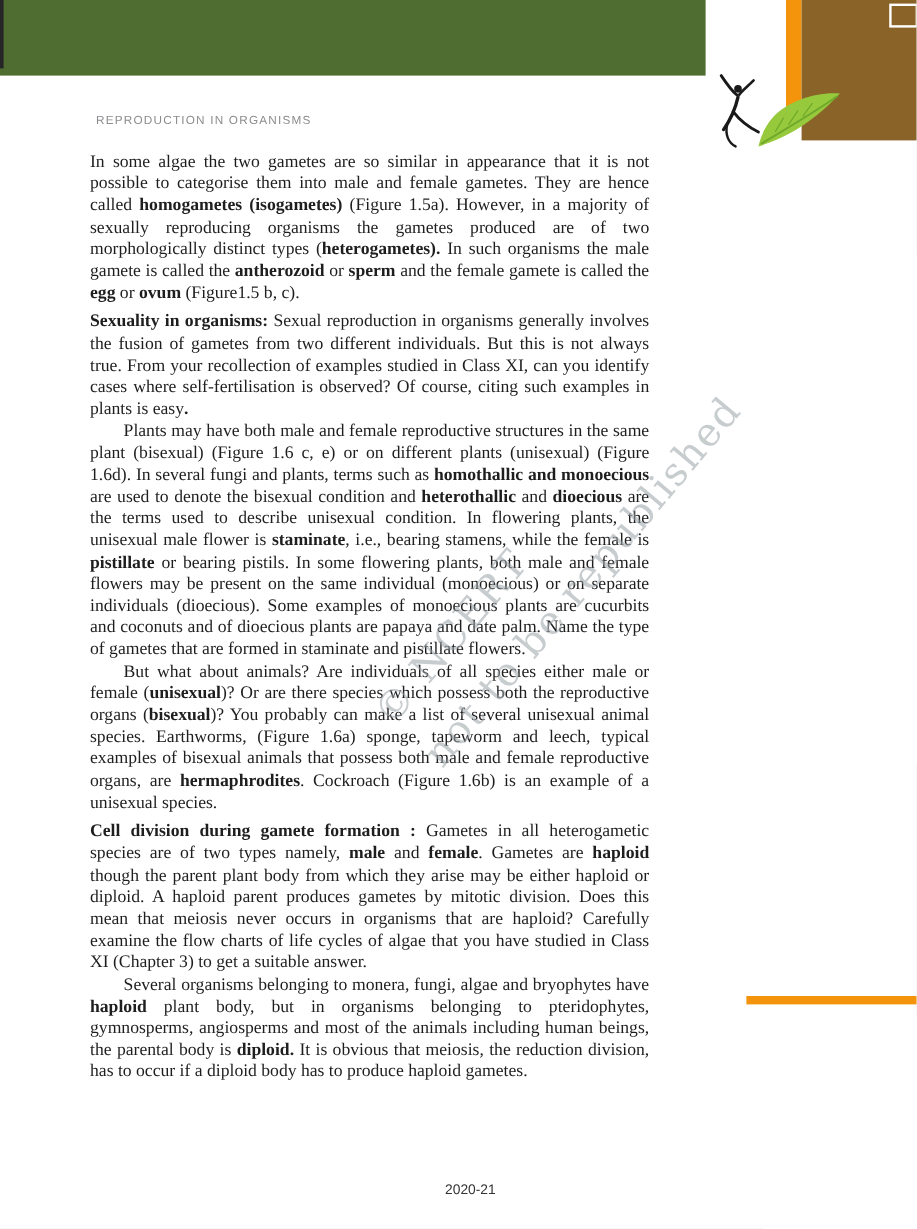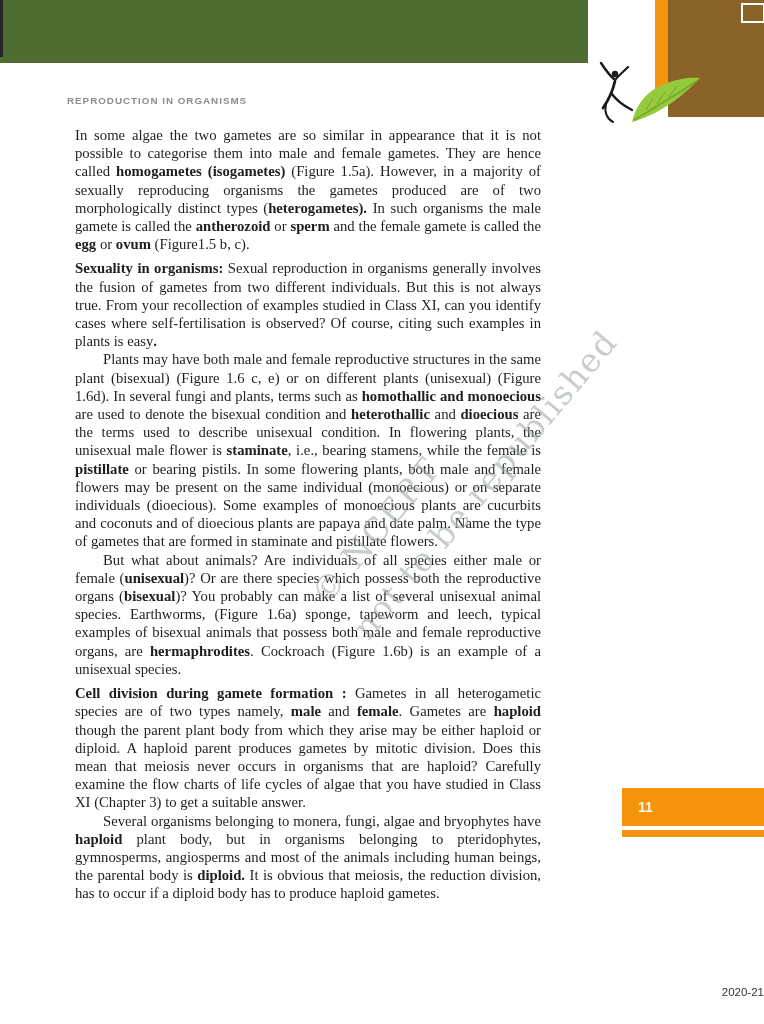--- a/index.html
+++ b/index.html
@@ -29,23 +29,23 @@
   }
   .corner-square{
     position:absolute;left:741px;top:3px;width:20px;height:16px;
     border:2px solid #ffffff;background:transparent;
   }
   .logo{
     position:absolute;left:594px;top:60px;width:112px;height:66px;
   }
   
   .running-head{
-    position:absolute;left:67px;top:95px;
+    position:absolute;left:80px;top:95px;
     font-family:"Liberation Sans","DejaVu Sans",sans-serif;
-    font-size:9.8px;letter-spacing:1px;font-weight:bold;
+    font-size:9.8px;letter-spacing:1px;font-weight:normal;
     color:var(--header_text);
   }
   
   .body-column{
     position:absolute;left:75px;top:126px;width:466px;
     font-size:14.7px;line-height:18.2px;
     color:var(--body_text);
     z-index:2;
   }
   .para{margin:0;text-align:justify;}
@@ -71,21 +71,21 @@
     font-size:14px;font-weight:bold;line-height:38px;
     padding-left:16px;box-sizing:border-box;
   }
   .pagenum-bar{
     position:absolute;left:622px;top:830px;width:142px;height:7px;
     background:var(--orange);
   }
   
   .footer-year{
     position:absolute;left:0;right:0;top:986px;
-    text-align:right;
+    text-align:center;
     font-family:"Liberation Sans","DejaVu Sans",sans-serif;
     font-size:11.5px;color:#333333;margin-left:20px;
   }
 </style>
 </head>
 <body>
 
 <div class="page">
 
   <div class="green-bar"></div>
@@ -120,20 +120,17 @@
       <p class="para indent"><span>But what about animals?  Are individuals of all species either male or female (</span><span class="b">unisexual</span><span>)? Or are there species which possess both the reproductive organs (</span><span class="b">bisexual</span><span>)? </span><span class="i">You probably can make a list of several unisexual animal species.</span><span> Earthworms, (Figure 1.6a) sponge, tapeworm and leech, typical examples of bisexual animals that possess both male and female reproductive organs, are </span><span class="b">hermaphrodites</span><span>. Cockroach (Figure 1.6b) is an example of a unisexual species.</span></p>
       <p class="para mt"><span class="b">Cell division during gamete formation :</span><span> Gametes in all heterogametic species are of two types namely, </span><span class="b">male</span><span> and </span><span class="b">female</span><span>. Gametes are </span><span class="b">haploid</span><span> though the parent plant body from which they arise may be either haploid or diploid. A haploid parent produces gametes by mitotic division.  </span><span class="i">Does this mean that meiosis never occurs in organisms that are haploid?</span><span> Carefully examine the flow charts of life cycles of algae that you have studied in Class XI (Chapter 3) to get a suitable answer.</span></p>
       <p class="para indent"><span>Several organisms belonging to monera, fungi, algae and bryophytes have </span><span class="b">haploid</span><span> plant body, but in organisms belonging to pteridophytes, gymnosperms, angiosperms and most of the animals including human beings, the parental body is </span><span class="b">diploid.</span><span>  It is obvious that meiosis, the reduction division, has to occur if a diploid body has to produce haploid gametes.</span></p>
     </div>
 
   <div class="watermark">
     <div>© NCERT</div>
     <div>not to be republished</div>
   </div>
 
-  <div class="pagenum-box">
-    <span>11</span>
-  </div>
   <div class="pagenum-bar"></div>
 
   <div class="footer-year">2020-21</div>
 
 </div>
 
 </body></html>

